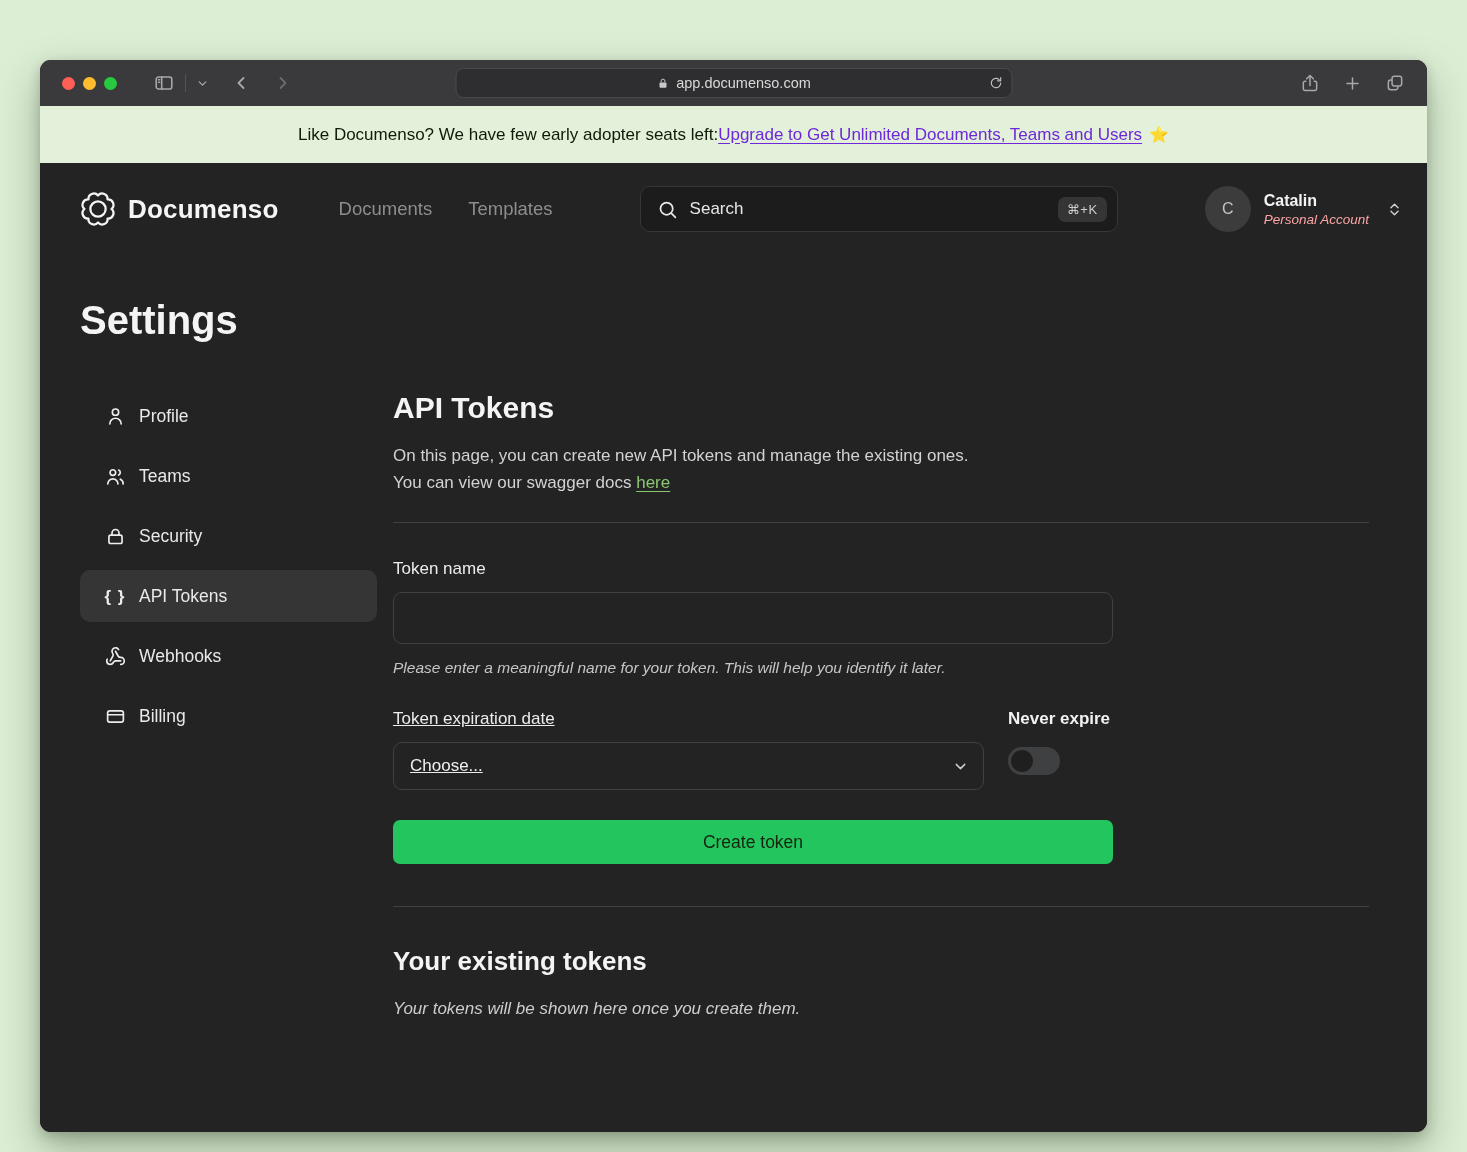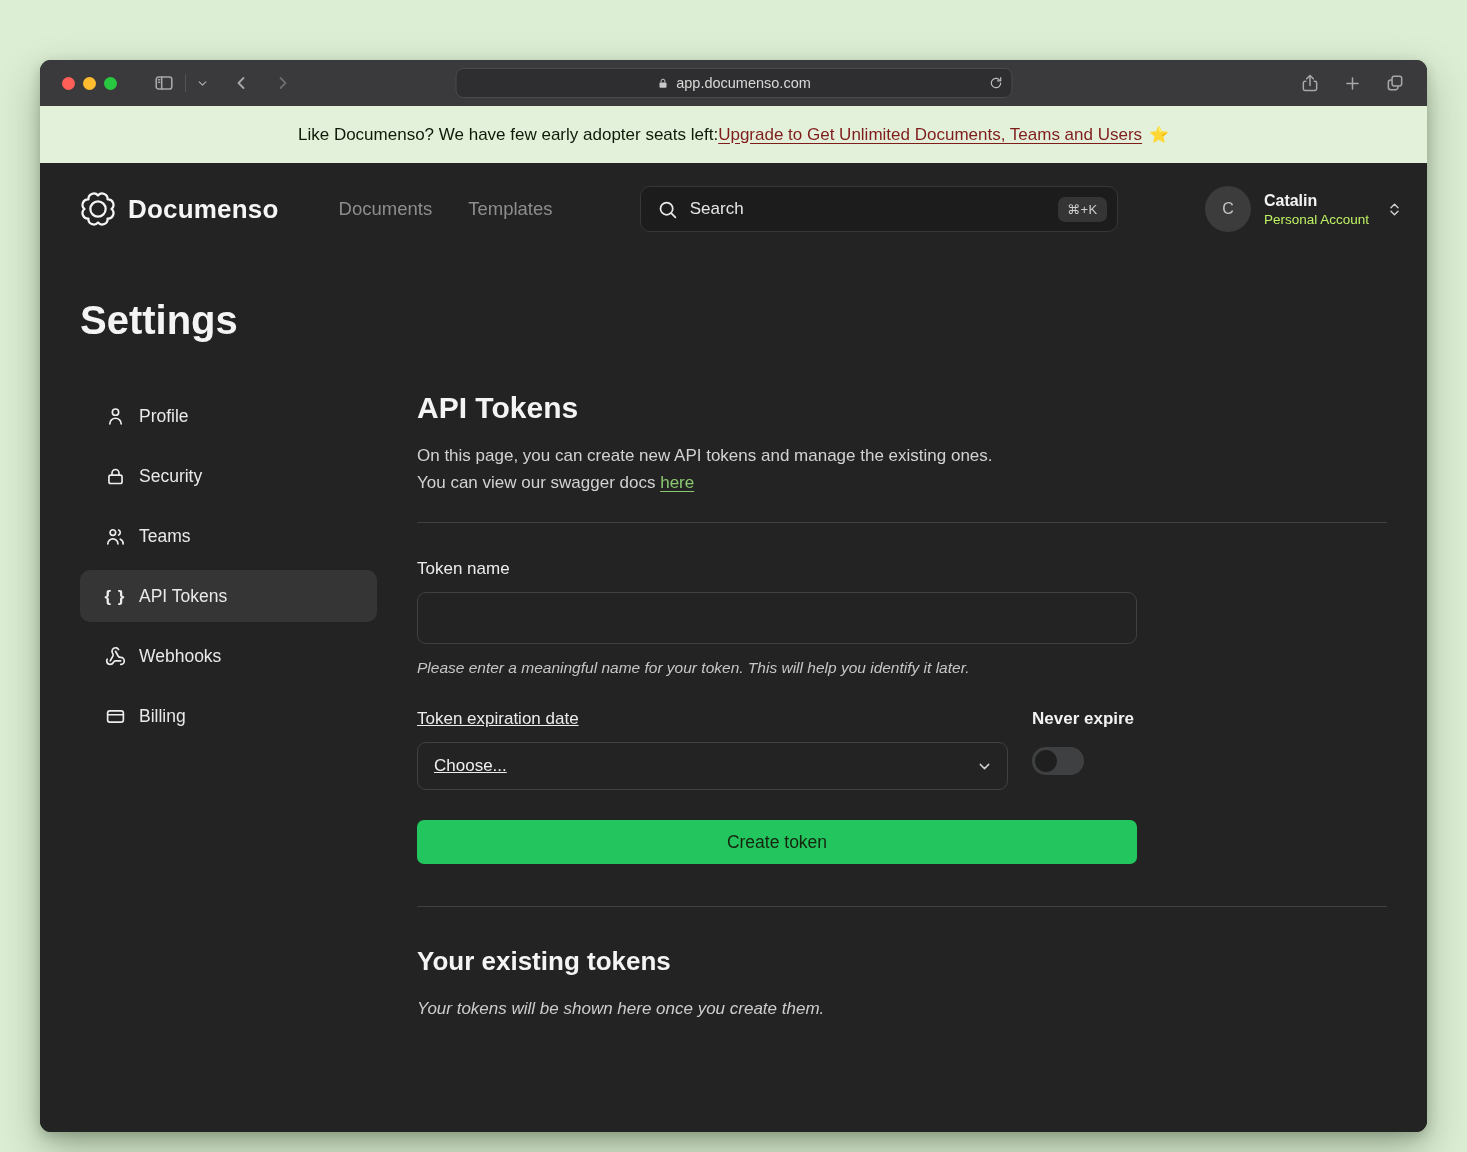--- a/index.html
+++ b/index.html
@@ -44,21 +44,21 @@
   .url-center { display:flex; align-items:center; gap:7px; font-size:14.5px; }
   .url-refresh { position:absolute; right:8px; top:50%; transform:translateY(-50%); color:#bdbdbf; }
   .chrome-right { margin-left:auto; display:flex; align-items:center; gap:23px; }
 
   
   .banner {
     height:57px; flex:0 0 57px; background:#e3f1da;
     display:flex; align-items:center; justify-content:center;
     color:#101a09; font-size:17px;
   }
-  .banner a { color:#7f1d1d; font-weight:500; text-decoration:underline; text-underline-offset:3px; }
+  .banner a { color:#6d28d9; font-weight:500; text-decoration:underline; text-underline-offset:3px; }
   .banner .star { margin-left:7px; font-size:16px; }
 
   
   .app { flex:1; background:#232323; color:#ededed; overflow:hidden; }
   .app-header { display:flex; align-items:center; padding:23px 24px 0 40px; }
   .brand { display:flex; align-items:center; gap:12px; color:#f5f5f5; cursor:default; }
   .brand-name { font-size:26px; font-weight:700; letter-spacing:.2px; }
   .top-nav { display:flex; gap:36px; margin-left:60px;align-items:center; }
   .top-nav .nav-item { color:#8d8d8d; font-size:18.5px; font-weight:500; cursor:pointer; }
   .search {
@@ -70,27 +70,27 @@
   .kbd {
     background:#353535; border-radius:7px; padding:5px 9px;
     font-size:13px; color:#cfcfcf; letter-spacing:.5px;
   }
   .user { display:flex; align-items:center; gap:13px; cursor:pointer; }
   .avatar {
     width:46px; height:46px; border-radius:50%; background:#3c3c3c;
     color:#c3c3c3; font-size:16px; display:flex; align-items:center; justify-content:center;
   }
   .user-meta .u-name { font-size:16px; font-weight:600; color:#f3f3f3; }
-  .user-meta .u-sub { font-size:13.5px; color:#bef264; margin-top:2px; }
+  .user-meta .u-sub { font-size:13.5px; color:#fca5a5; margin-top:2px;font-style:italic; }
   .user-caret { color:#cfcfcf; margin-left:4px; }
 
   
   .main { padding:0 40px; }
   .page-title { font-size:40px; line-height:48px; font-weight:700; color:#f4f4f4; margin:64px 0 46px; }
-  .layout { display:flex; gap:40px; }
+  .layout { display:flex; gap:16px; }
 
   .sidebar { width:297px; flex:0 0 297px; }
   .side-item {
     display:flex; align-items:center; gap:13px; height:52px; margin-bottom:8px;
     padding:0 16px 0 24px; border-radius:10px; color:#e9e9e9; font-size:17.5px; cursor:pointer;
   }
   .side-item .s-ic { width:22px; display:flex; justify-content:center; color:#ededed; }
   .side-item.active { background:#353535; }
   .braces-glyph { font-size:17px; font-weight:600; letter-spacing:1px; line-height:1; }
 
@@ -281,38 +281,38 @@
               <svg width="21" height="21" viewBox="0 0 24 24" fill="none" stroke="currentColor" stroke-width="1.9" stroke-linecap="round">
                 <circle cx="12" cy="7" r="3.6"></circle>
                   <path d="M5.5 20.5a6.5 6.5 0 0 1 13 0"></path>
               </svg>
             </span>
             <span>Profile</span>
           </div>
 
           <div class="side-item">
             <span class="s-ic">
-              <svg width="21" height="21" viewBox="0 0 24 24" fill="none" stroke="currentColor" stroke-width="1.9" stroke-linecap="round" stroke-linejoin="round">
-                <rect x="4.5" y="10.5" width="15" height="9.5" rx="2"></rect>
-                  <path d="M8 10.5V8a4 4 0 0 1 8 0v2.5"></path>
-              </svg>
-            </span>
-            <span>Security</span>
-          </div>
-
-          <div class="side-item">
-            <span class="s-ic">
               <svg width="21" height="21" viewBox="0 0 24 24" fill="none" stroke="currentColor" stroke-width="1.9" stroke-linecap="round">
                 <circle cx="9" cy="7.5" r="3.2"></circle>
                   <path d="M3.2 20.5a5.8 5.8 0 0 1 11.6 0"></path>
                 <path d="M15.6 4.6a3.2 3.2 0 0 1 0 5.8"></path>
                   <path d="M17.5 15.1a5.8 5.8 0 0 1 3.3 5.4"></path>
               </svg>
             </span>
             <span>Teams</span>
+          </div>
+
+          <div class="side-item">
+            <span class="s-ic">
+              <svg width="21" height="21" viewBox="0 0 24 24" fill="none" stroke="currentColor" stroke-width="1.9" stroke-linecap="round" stroke-linejoin="round">
+                <rect x="4.5" y="10.5" width="15" height="9.5" rx="2"></rect>
+                  <path d="M8 10.5V8a4 4 0 0 1 8 0v2.5"></path>
+              </svg>
+            </span>
+            <span>Security</span>
           </div>
 
           <div class="side-item active">
             <span class="s-ic braces-glyph">{ }</span>
             <span>API Tokens</span>
           </div>
 
           <div class="side-item">
             <span class="s-ic">
               <svg width="21" height="21" viewBox="0 0 24 24" fill="none" stroke="currentColor" stroke-width="1.9" stroke-linecap="round" stroke-linejoin="round">

